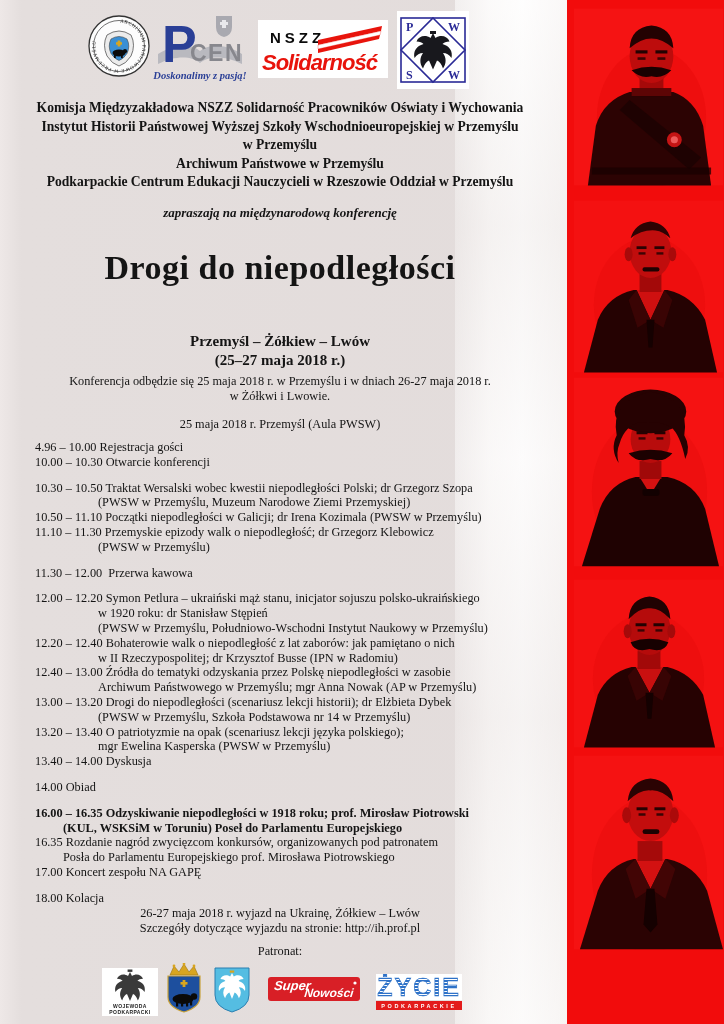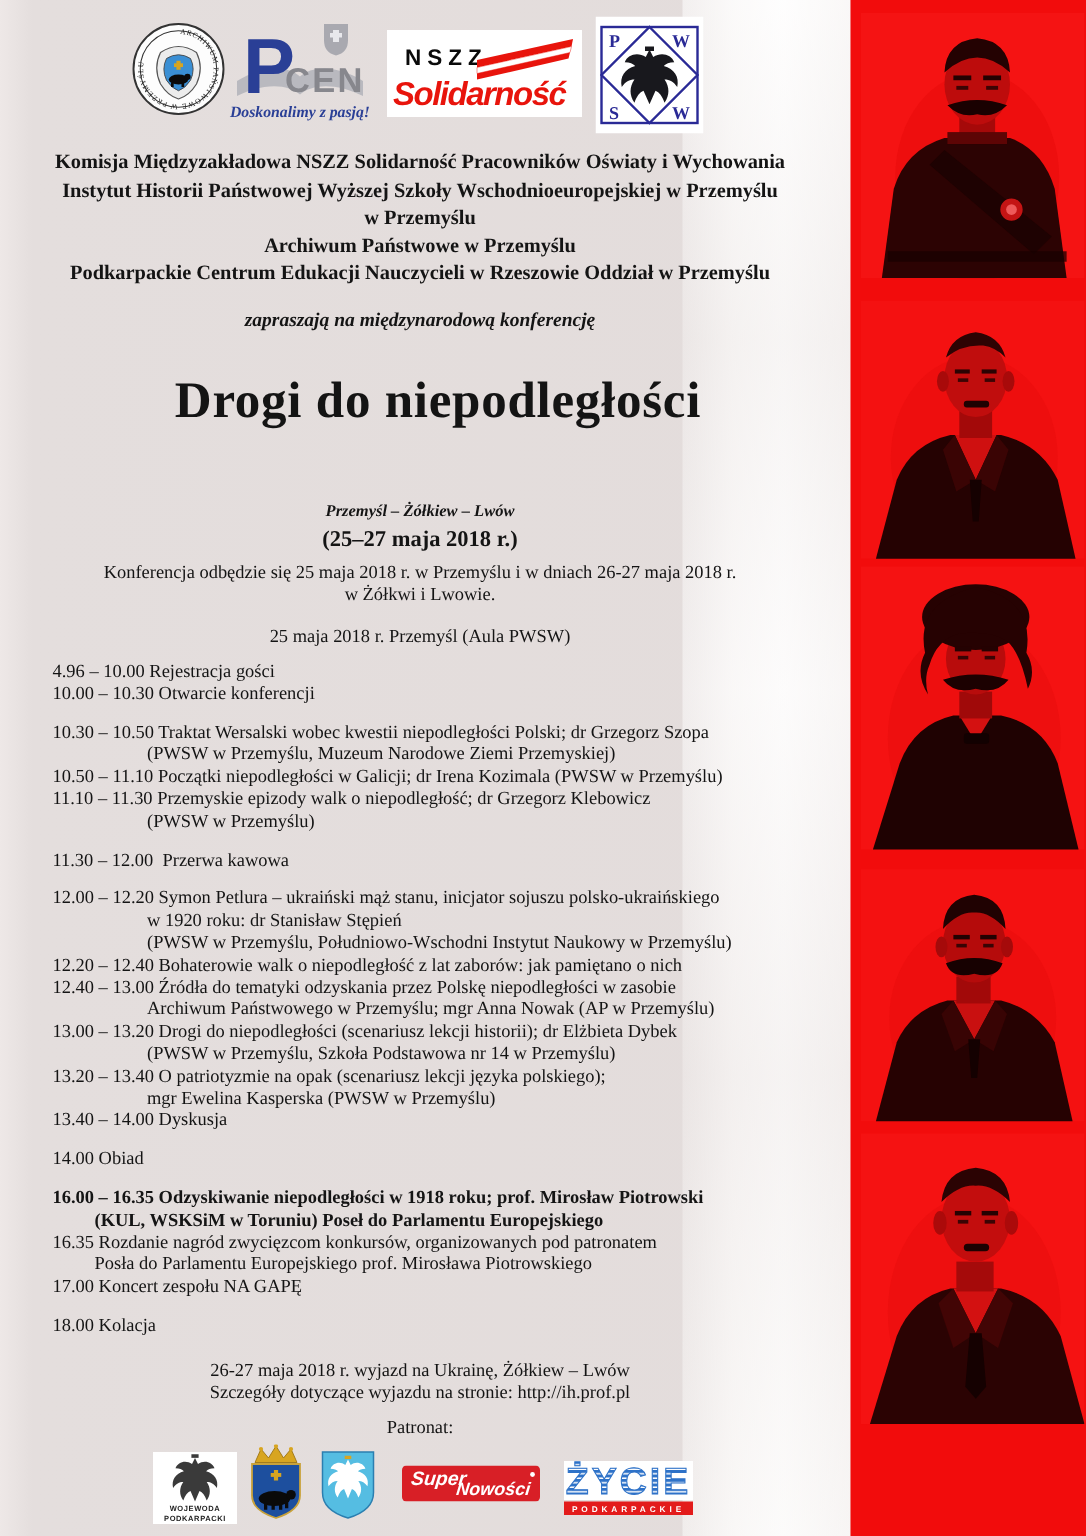--- a/index.html
+++ b/index.html
@@ -26,23 +26,23 @@
   .center{text-align:center;}
   .logos-row{position:absolute;top:0;left:0;width:560px;height:95px;}
   .logo{position:absolute;}
   .pcen-slogan{position:absolute;left:150px;top:70px;width:100px;text-align:center;
     font-weight:bold;font-style:italic;font-size:10.5px;color:#2a3f96;}
   .organizers{position:absolute;top:99px;left:0;width:560px;
     font-weight:bold;font-size:13.6px;line-height:18.6px;}
   .invitation{position:absolute;top:205px;left:0;width:560px;
     font-weight:bold;font-style:italic;font-size:13px;}
   .title{position:absolute;top:247px;left:0;width:560px;
-    font-weight:bold;font-size:34px;line-height:42px;letter-spacing:.5px;padding-left:12px;}
+    font-weight:bold;font-size:34px;line-height:42px;letter-spacing:.5px;}
   .subtitle{position:absolute;top:332px;left:0;width:560px;}
-  .route{font-weight:bold;font-size:11px;line-height:19px;font-style:italic;}
+  .route{font-weight:bold;font-size:15px;line-height:19px;}
   .dates{font-weight:bold;font-size:15px;line-height:19px;margin-bottom:4px;}
   .info{font-size:12.3px;line-height:15px;}
   .venue{position:absolute;top:417px;left:0;width:560px;font-size:12.3px;text-align:center;}
   .sched{position:absolute;top:440px;left:0;width:560px;}
   .sl{font-size:12.3px;line-height:14.8px;white-space:pre-wrap;}
   .t{margin-left:35px;}
   .i1{margin-left:63px;}
   .i2{margin-left:98px;}
   .b{font-weight:bold;}
   .gap{height:11px;}
@@ -238,20 +238,21 @@
       <div class="sl t">10.50 – 11.10 Początki niepodległości w Galicji; dr Irena Kozimala (PWSW w Przemyślu)</div>
       <div class="sl t">11.10 – 11.30 Przemyskie epizody walk o niepodległość; dr Grzegorz Klebowicz</div>
       <div class="sl i2">(PWSW w Przemyślu)</div>
       <div class="gap"></div>
       <div class="sl t">11.30 – 12.00  Przerwa kawowa</div>
       <div class="gap"></div>
       <div class="sl t">12.00 – 12.20 Symon Petlura – ukraiński mąż stanu, inicjator sojuszu polsko-ukraińskiego</div>
       <div class="sl i2">w 1920 roku: dr Stanisław Stępień</div>
       <div class="sl i2">(PWSW w Przemyślu, Południowo-Wschodni Instytut Naukowy w Przemyślu)</div>
       <div class="sl t">12.20 – 12.40 Bohaterowie walk o niepodległość z lat zaborów: jak pamiętano o nich</div>
+      <div class="sl i2">w II Rzeczypospolitej; dr Krzysztof Busse (IPN w Radomiu)</div>
       <div class="sl t">12.40 – 13.00 Źródła do tematyki odzyskania przez Polskę niepodległości w zasobie</div>
       <div class="sl i2">Archiwum Państwowego w Przemyślu; mgr Anna Nowak (AP w Przemyślu)</div>
       <div class="sl t">13.00 – 13.20 Drogi do niepodległości (scenariusz lekcji historii); dr Elżbieta Dybek</div>
       <div class="sl i2">(PWSW w Przemyślu, Szkoła Podstawowa nr 14 w Przemyślu)</div>
       <div class="sl t">13.20 – 13.40 O patriotyzmie na opak (scenariusz lekcji języka polskiego);</div>
       <div class="sl i2">mgr Ewelina Kasperska (PWSW w Przemyślu)</div>
       <div class="sl t">13.40 – 14.00 Dyskusja</div>
       <div class="gap"></div>
       <div class="sl t">14.00 Obiad</div>
       <div class="gap"></div>

